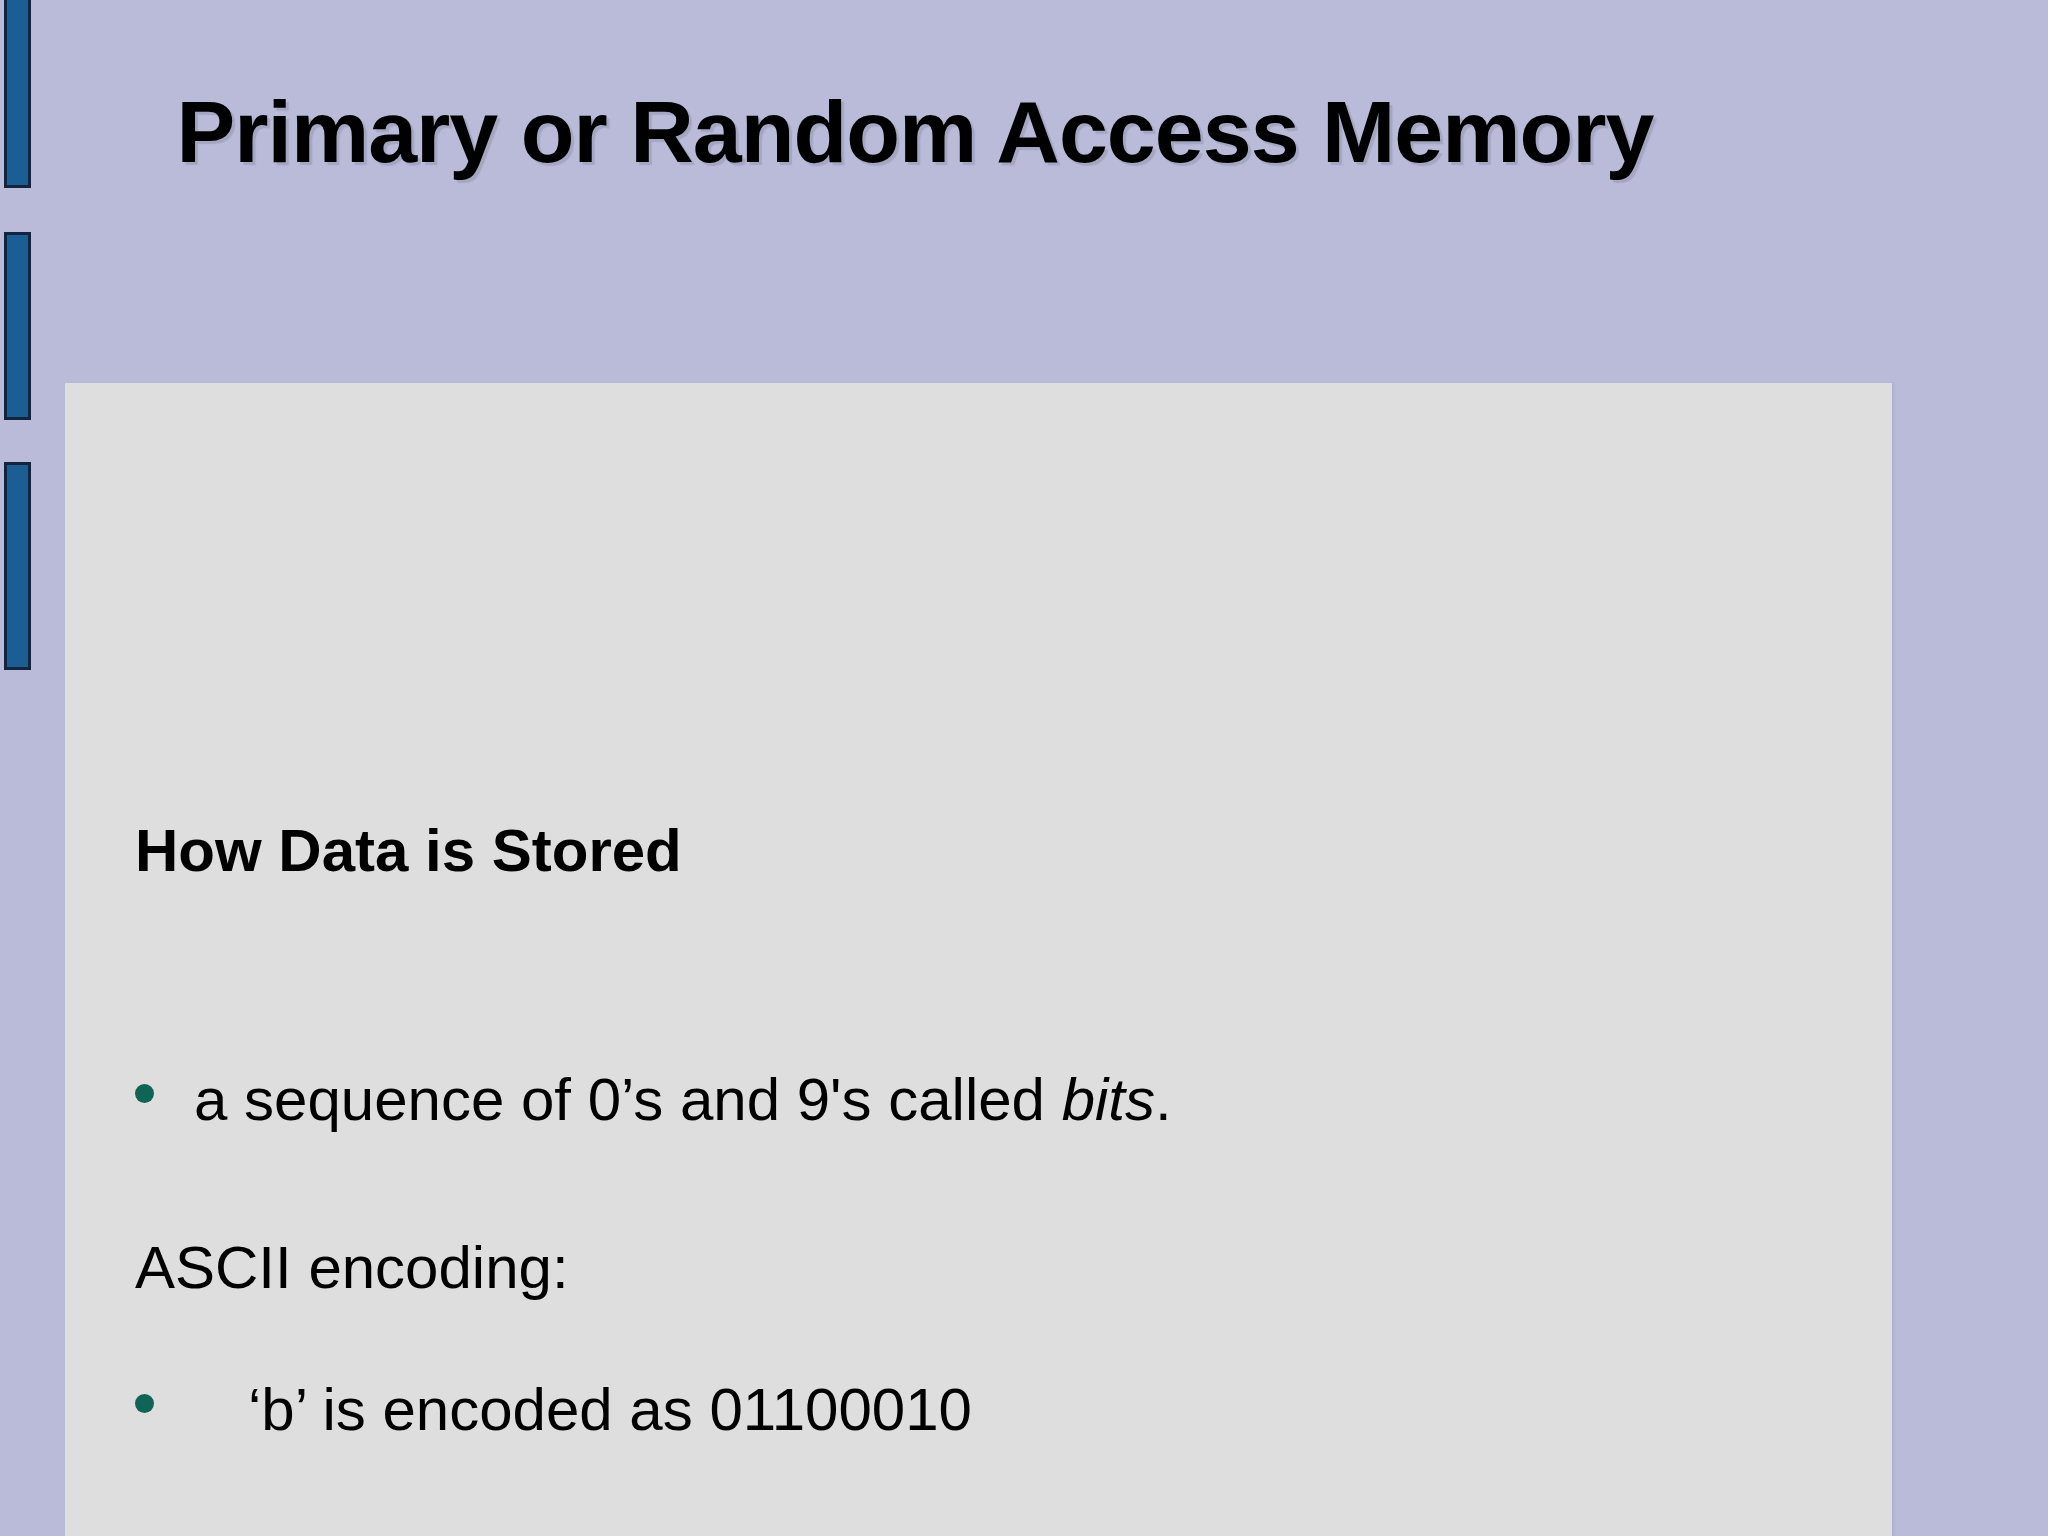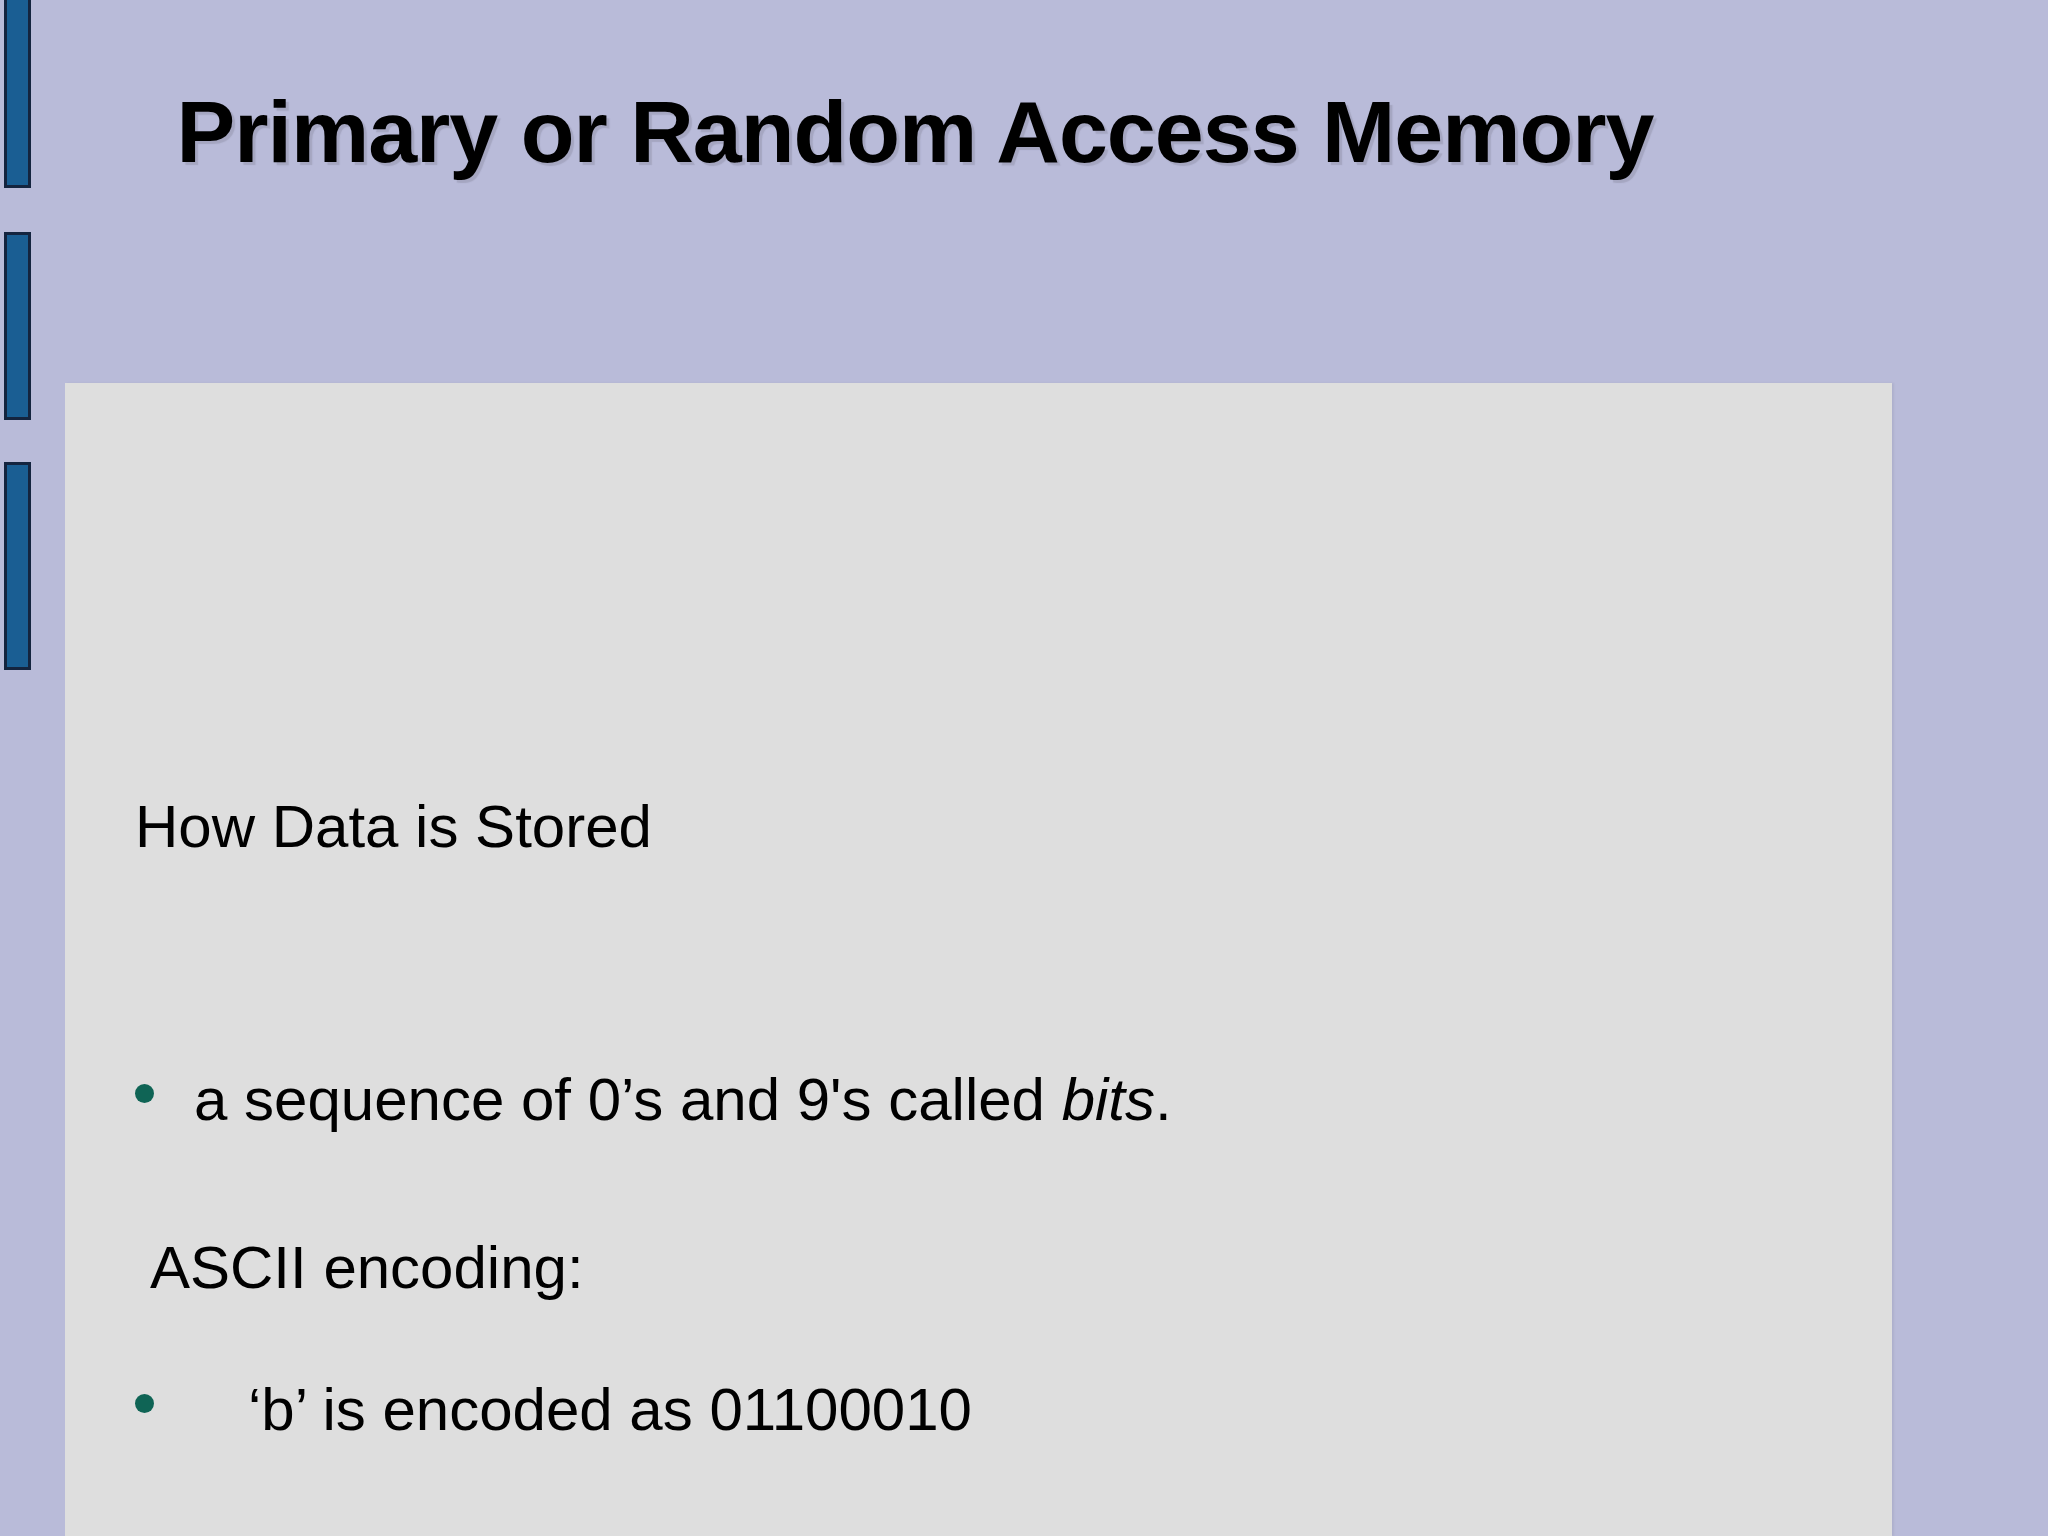--- a/index.html
+++ b/index.html
@@ -84,24 +84,24 @@
   }
 
   .bullet-gap-1 { display: inline-block; width: 36px; }
   .bullet-gap-2 { display: inline-block; width: 90px; }
 
   em.ital {
     font-style: italic;
   }
 
   
-  #line-how-data       { left: 70px;  top: 414px; }
+  #line-how-data       { left: 70px;  top: 438px; font-weight: bold; }
   #line-binary         { left: 70px;  top: 615px; }
   #line-sequence-bits  { left: 70px;  top: 687px; }
-  #line-ascii          { left: 70px;  top: 855px; margin-left: 15px; }
+  #line-ascii          { left: 70px;  top: 855px; }
   #line-a-encoded      { left: 70px;  top: 925px; }
   #line-b-encoded      { left: 70px;  top: 997px; }
 </style>
 </head>
 <body>
 
 <div id="slide">
 
   <div class="deco-bar" id="deco-bar-1"></div>
   <div class="deco-bar" id="deco-bar-2"></div>

